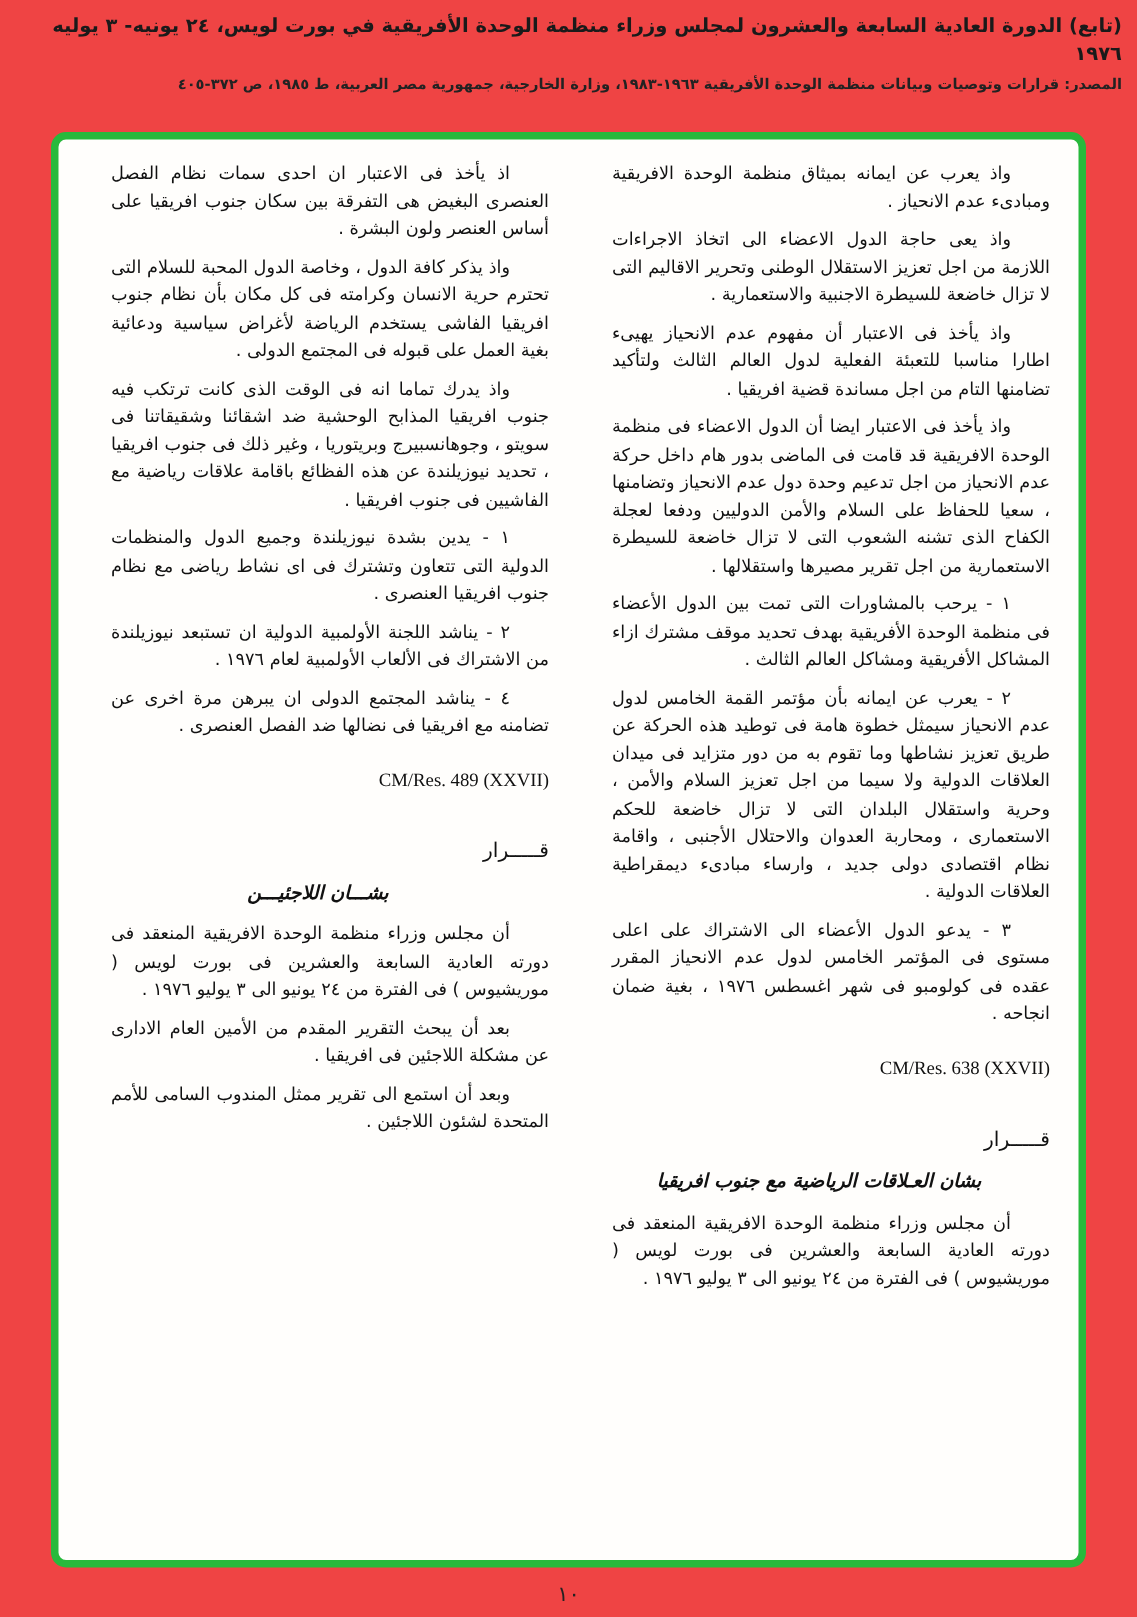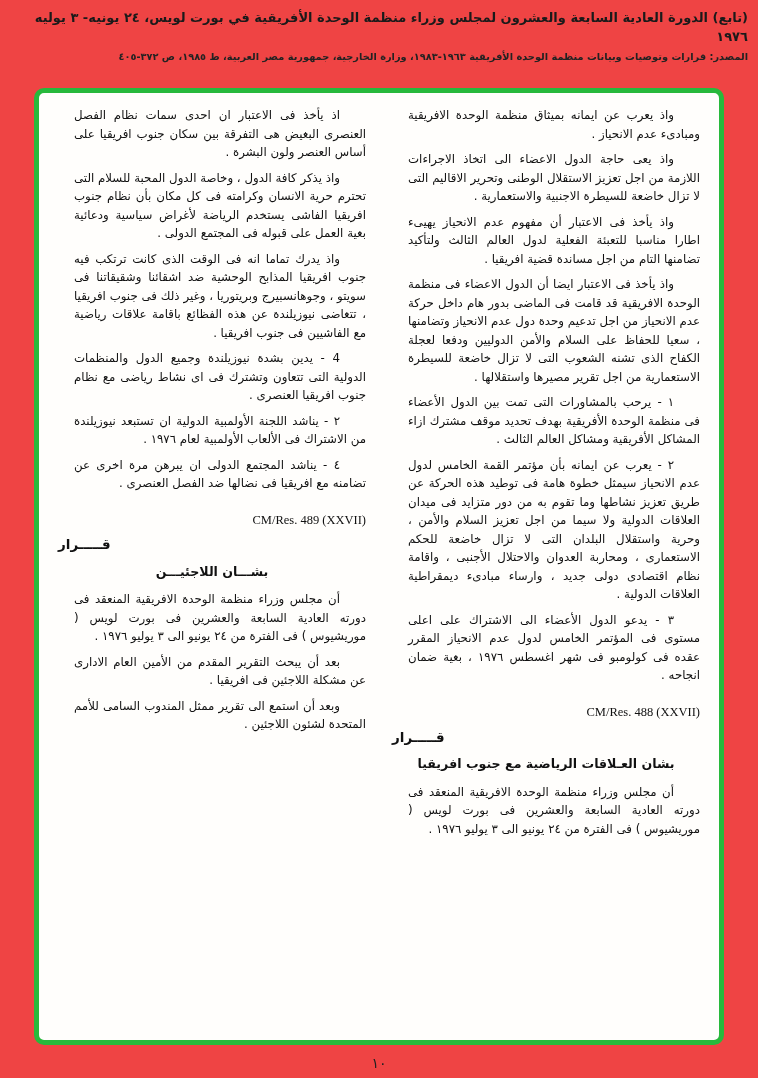--- a/index.html
+++ b/index.html
@@ -37,31 +37,32 @@
   .res-id {
     direction:ltr;
     text-align:right;
     font-family:"Liberation Serif", serif;
     font-size:12.5px;
     margin:18px 0 4px 0;
     text-indent:0;
     color:#111;
   }
   .res-title {
-    text-align:left;
-    font-weight:bold;
+    text-align:right;
+    font-weight:normal;
     font-size:13.5px;
-    margin:4px 0 6px 0;
+    margin:27px 0 6px 0;
     letter-spacing:1px;
   }
   .res-subject {
     text-align:center;
     font-weight:bold;
     font-size:12.6px;
     margin:0 0 9px 0;
+    font-style:italic;
   }
   .page-number {
     position:absolute;
     bottom:7px; left:0; right:0;
     text-align:center;
     font-size:14px;
     color:#222;
   }
 </style>
 </head>
@@ -78,31 +79,31 @@
     <div class="columns">
 
       <div class="col">
         <p>واذ يعرب عن ايمانه بميثاق منظمة الوحدة الافريقية ومبادىء عدم الانحياز .</p>
         <p>واذ يعى حاجة الدول الاعضاء الى اتخاذ الاجراءات اللازمة من اجل تعزيز الاستقلال الوطنى وتحرير الاقاليم التى لا تزال خاضعة للسيطرة الاجنبية والاستعمارية .</p>
         <p>واذ يأخذ فى الاعتبار أن مفهوم عدم الانحياز يهيىء اطارا مناسبا للتعبئة الفعلية لدول العالم الثالث ولتأكيد تضامنها التام من اجل مساندة قضية افريقيا .</p>
         <p>واذ يأخذ فى الاعتبار ايضا أن الدول الاعضاء فى منظمة الوحدة الافريقية قد قامت فى الماضى بدور هام داخل حركة عدم الانحياز من اجل تدعيم وحدة دول عدم الانحياز وتضامنها ، سعيا للحفاظ على السلام والأمن الدوليين ودفعا لعجلة الكفاح الذى تشنه الشعوب التى لا تزال خاضعة للسيطرة الاستعمارية من اجل تقرير مصيرها واستقلالها .</p>
         <p>١ - يرحب بالمشاورات التى تمت بين الدول الأعضاء فى منظمة الوحدة الأفريقية بهدف تحديد موقف مشترك ازاء المشاكل الأفريقية ومشاكل العالم الثالث .</p>
         <p>٢ - يعرب عن ايمانه بأن مؤتمر القمة الخامس لدول عدم الانحياز سيمثل خطوة هامة فى توطيد هذه الحركة عن طريق تعزيز نشاطها وما تقوم به من دور متزايد فى ميدان العلاقات الدولية ولا سيما من اجل تعزيز السلام والأمن ، وحرية واستقلال البلدان التى لا تزال خاضعة للحكم الاستعمارى ، ومحاربة العدوان والاحتلال الأجنبى ، واقامة نظام اقتصادى دولى جديد ، وارساء مبادىء ديمقراطية العلاقات الدولية .</p>
         <p>٣ - يدعو الدول الأعضاء الى الاشتراك على اعلى مستوى فى المؤتمر الخامس لدول عدم الانحياز المقرر عقده فى كولومبو فى شهر اغسطس ١٩٧٦ ، بغية ضمان انجاحه .</p>
-        <div class="res-id">CM/Res. 488 (XXVII)</div>
+        <div class="res-id">CM/Res. 638 (XXVII)</div>
         <div class="res-title">قـــــرار</div>
         <div class="res-subject">بشان العـلاقات الرياضية مع جنوب افريقيا</div>
         <p>أن مجلس وزراء منظمة الوحدة الافريقية المنعقد فى دورته العادية السابعة والعشرين فى بورت لويس ( موريشيوس ) فى الفترة من ٢٤ يونيو الى ٣ يوليو ١٩٧٦ .</p>
       </div>
 
       <div class="col">
         <p>اذ يأخذ فى الاعتبار ان احدى سمات نظام الفصل العنصرى البغيض هى التفرقة بين سكان جنوب افريقيا على أساس العنصر ولون البشرة .</p>
         <p>واذ يذكر كافة الدول ، وخاصة الدول المحبة للسلام التى تحترم حرية الانسان وكرامته فى كل مكان بأن نظام جنوب افريقيا الفاشى يستخدم الرياضة لأغراض سياسية ودعائية بغية العمل على قبوله فى المجتمع الدولى .</p>
-        <p>واذ يدرك تماما انه فى الوقت الذى كانت ترتكب فيه جنوب افريقيا المذابح الوحشية ضد اشقائنا وشقيقاتنا فى سويتو ، وجوهانسبيرج وبريتوريا ، وغير ذلك فى جنوب افريقيا ، تتغاضى نيوزيلندة عن هذه الفظائع باقامة علاقات رياضية مع الفاشيين فى جنوب افريقيا .</p>
-        <p>4 - يدين بشدة نيوزيلندة وجميع الدول والمنظمات الدولية التى تتعاون وتشترك فى اى نشاط رياضى مع نظام جنوب افريقيا العنصرى .</p>
+        <p>واذ يدرك تماما انه فى الوقت الذى كانت ترتكب فيه جنوب افريقيا المذابح الوحشية ضد اشقائنا وشقيقاتنا فى سويتو ، وجوهانسبيرج وبريتوريا ، وغير ذلك فى جنوب افريقيا ، تحديد نيوزيلندة عن هذه الفظائع باقامة علاقات رياضية مع الفاشيين فى جنوب افريقيا .</p>
+        <p>١ - يدين بشدة نيوزيلندة وجميع الدول والمنظمات الدولية التى تتعاون وتشترك فى اى نشاط رياضى مع نظام جنوب افريقيا العنصرى .</p>
         <p>٢ - يناشد اللجنة الأولمبية الدولية ان تستبعد نيوزيلندة من الاشتراك فى الألعاب الأولمبية لعام ١٩٧٦ .</p>
         <p>٤ - يناشد المجتمع الدولى ان يبرهن مرة اخرى عن تضامنه مع افريقيا فى نضالها ضد الفصل العنصرى .</p>
         <div class="res-id">CM/Res. 489 (XXVII)</div>
         <div class="res-title">قـــــرار</div>
         <div class="res-subject">بشـــان اللاجئيـــن</div>
         <p>أن مجلس وزراء منظمة الوحدة الافريقية المنعقد فى دورته العادية السابعة والعشرين فى بورت لويس ( موريشيوس ) فى الفترة من ٢٤ يونيو الى ٣ يوليو ١٩٧٦ .</p>
         <p>بعد أن يبحث التقرير المقدم من الأمين العام الادارى عن مشكلة اللاجئين فى افريقيا .</p>
         <p>وبعد أن استمع الى تقرير ممثل المندوب السامى للأمم المتحدة لشئون اللاجئين .</p>
       </div>
 

